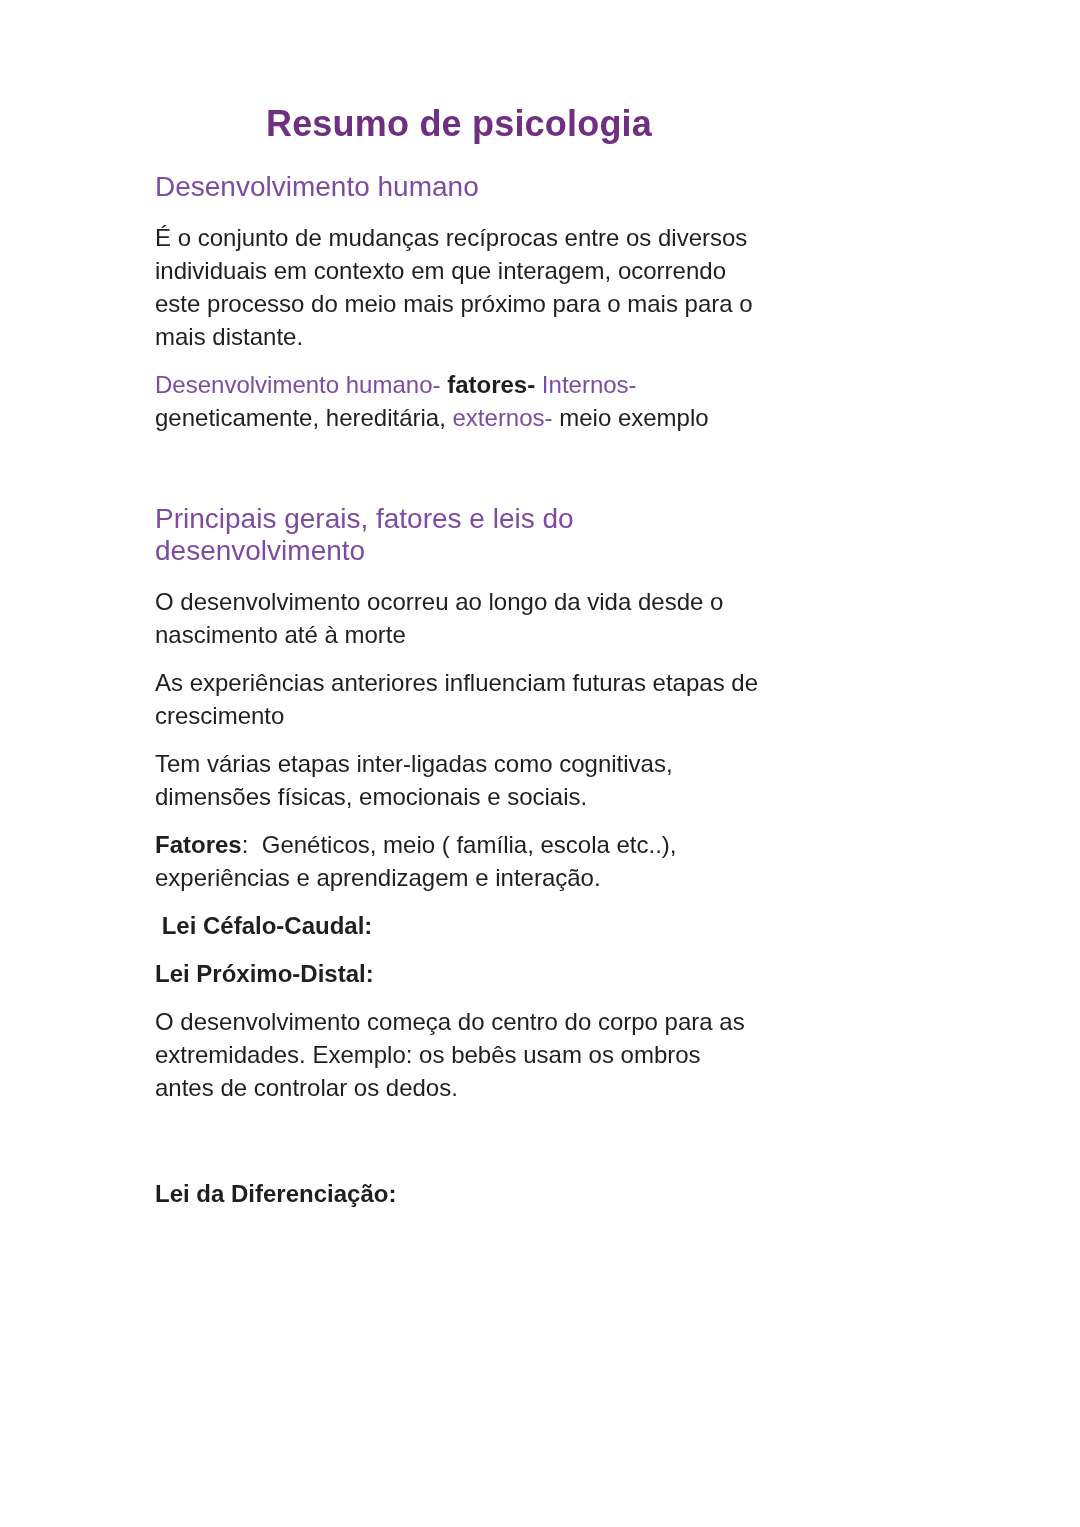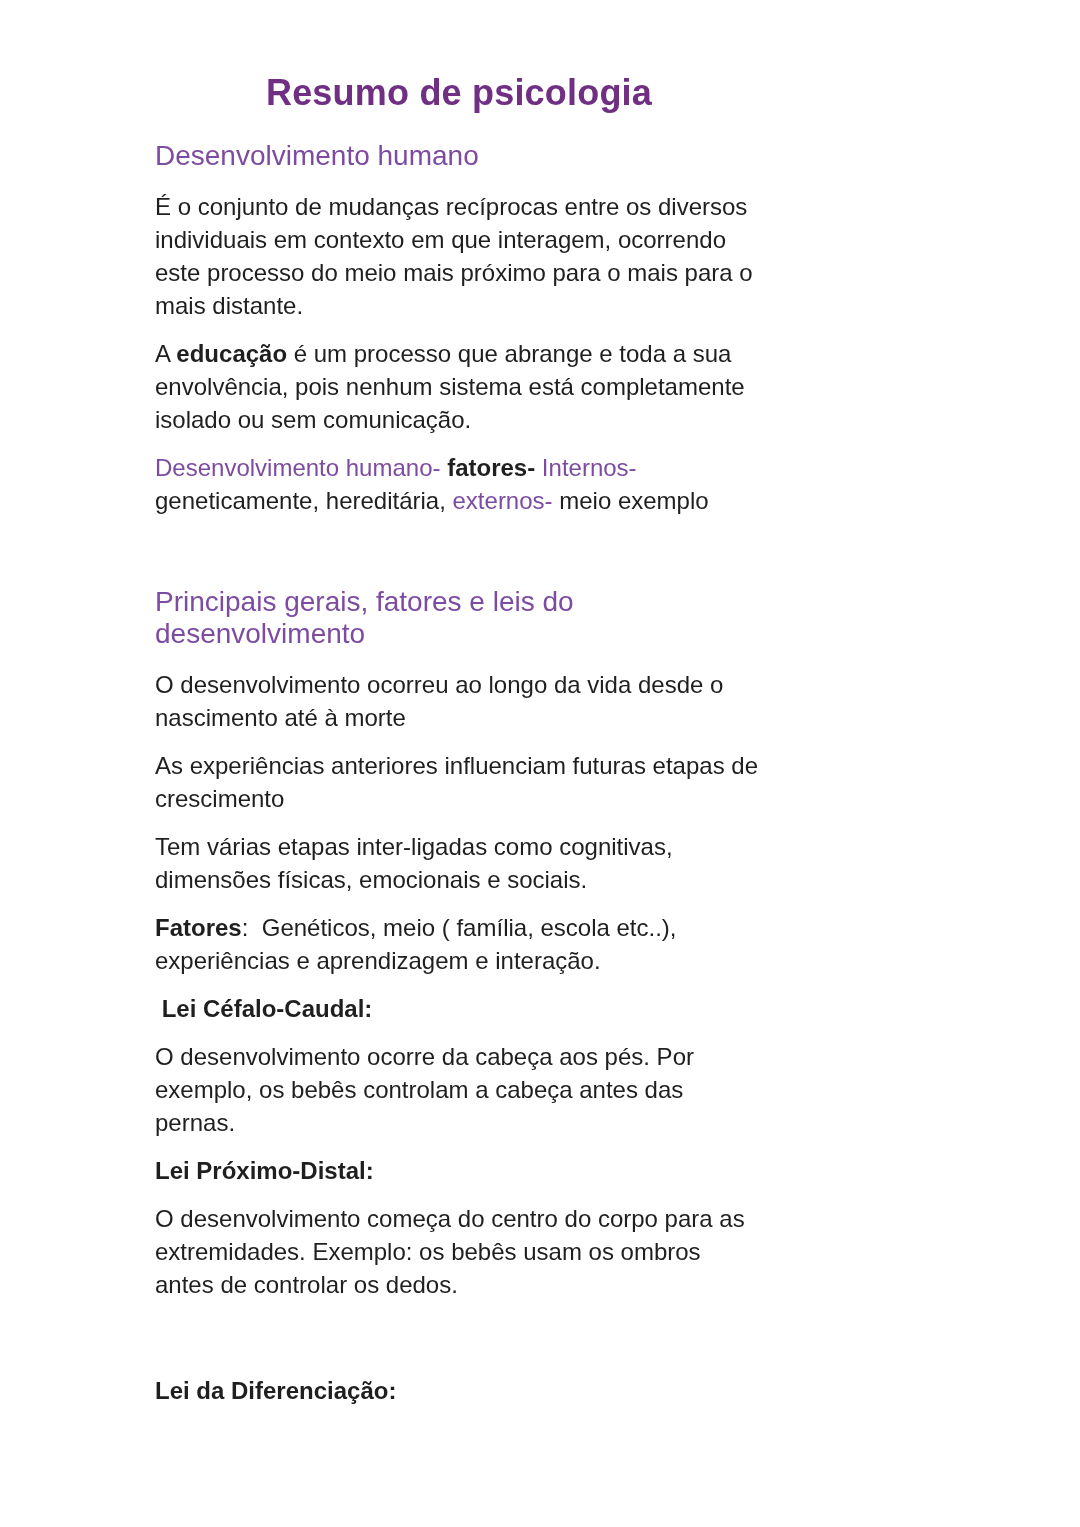--- a/index.html
+++ b/index.html
@@ -11,21 +11,21 @@
   html,body{margin:0;padding:0;}
   body{
     background:var(--page-bg);
     font-family:"Liberation Sans", sans-serif;
     color:var(--body-color);
   }
   .page{
     width:918px;
     min-height:1527px;
     box-sizing:border-box;
-    padding:72px 155px 60px 155px;
+    padding:103px 155px 60px 155px;
     background:var(--page-bg);
   }
   h1{
     font-size:36px;
     font-weight:700;
     color:var(--title-color);
     text-align:center;
     margin:0 0 26px 0;
     letter-spacing:.2px;
   }
@@ -45,27 +45,25 @@
   .purple{color:var(--heading-color);}
   .spacer{width:100%;}
 </style>
 </head>
 <body>
 
 <div class="page">
     <h1><span>Resumo de psicologia</span></h1>
     <h2><span>Desenvolvimento humano</span></h2>
     <p><span>É o conjunto de mudanças recíprocas entre os diversos individuais em contexto em que interagem, ocorrendo este processo do meio mais próximo para o mais para o mais distante.</span></p>
-    <p><span>A </span><span class="bold">educação</span><span> é um processo que abrange e toda a sua envolvência, pois nenhum sistema está completamente isolado ou sem comunicação.</span></p>
     <p><span class="purple">Desenvolvimento humano- </span><span class="bold">fatores</span><span class="bold">- </span><span class="purple">Internos-</span><span> geneticamente, hereditária, </span><span class="purple">externos-</span><span> meio exemplo</span></p>
     <div class="spacer" style="height: 48px;"></div>
     <h2><span>Principais gerais, fatores e leis do desenvolvimento</span></h2>
     <p><span>O desenvolvimento ocorreu ao longo da vida desde o nascimento até à morte</span></p>
     <p><span>As experiências anteriores influenciam futuras etapas de crescimento</span></p>
     <p><span>Tem várias etapas inter-ligadas como cognitivas, dimensões físicas, emocionais e sociais.</span></p>
     <p><span class="bold">Fatores</span><span>:  Genéticos, meio ( família, escola etc..), experiências e aprendizagem e interação.</span></p>
     <p><span class="bold"> Lei Céfalo-Caudal:</span></p>
-    <p><span>O desenvolvimento ocorre da cabeça aos pés. Por exemplo, os bebês controlam a cabeça antes das pernas.</span></p>
     <p><span class="bold">Lei Próximo-Distal:</span></p>
     <p><span>O desenvolvimento começa do centro do corpo para as extremidades. Exemplo: os bebês usam os ombros antes de controlar os dedos.</span></p>
     <div class="spacer" style="height: 58px;"></div>
     <p><span class="bold">Lei da Diferenciação:</span></p>
   </div>
 
 </body></html>

